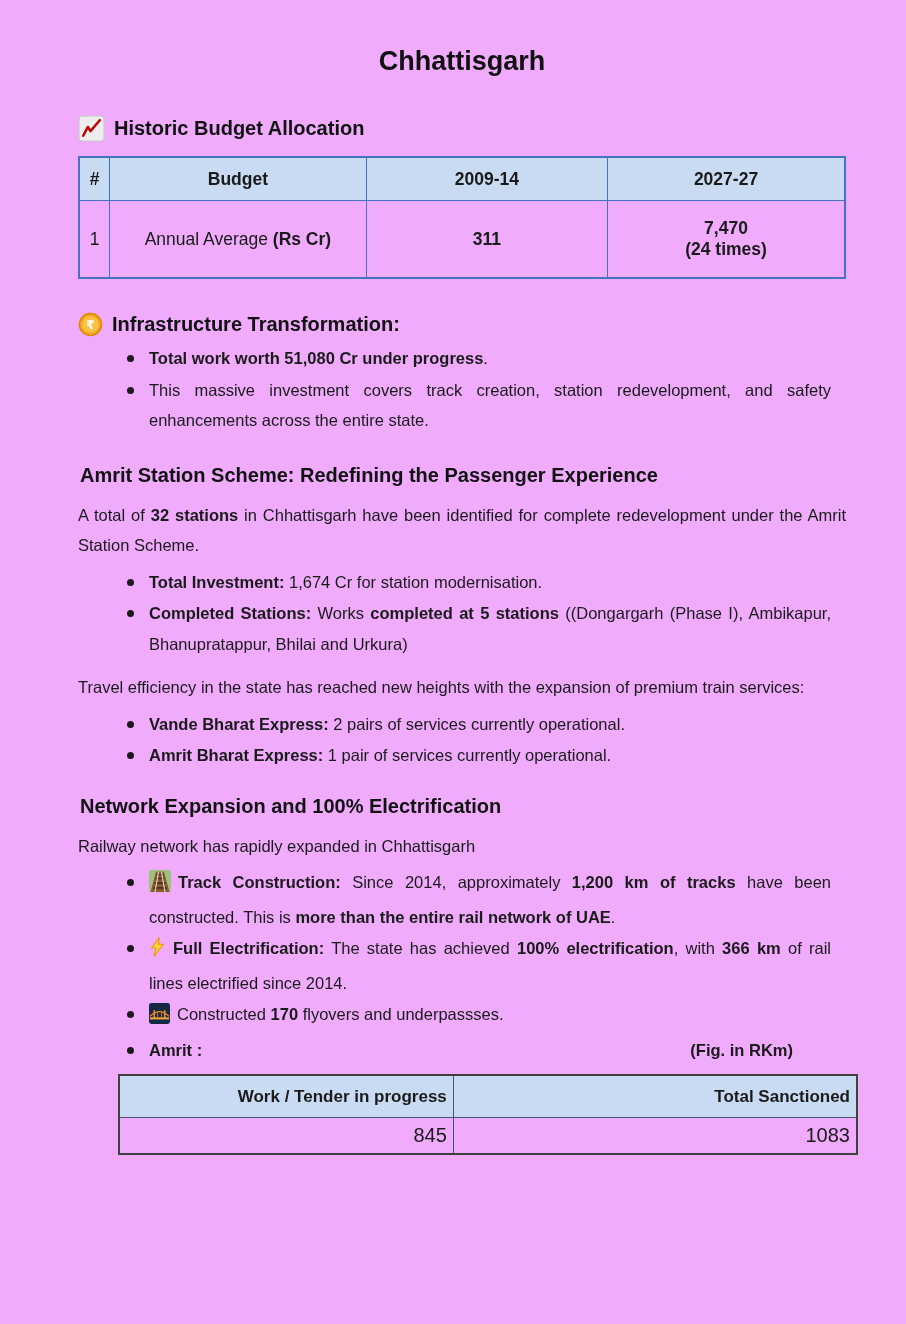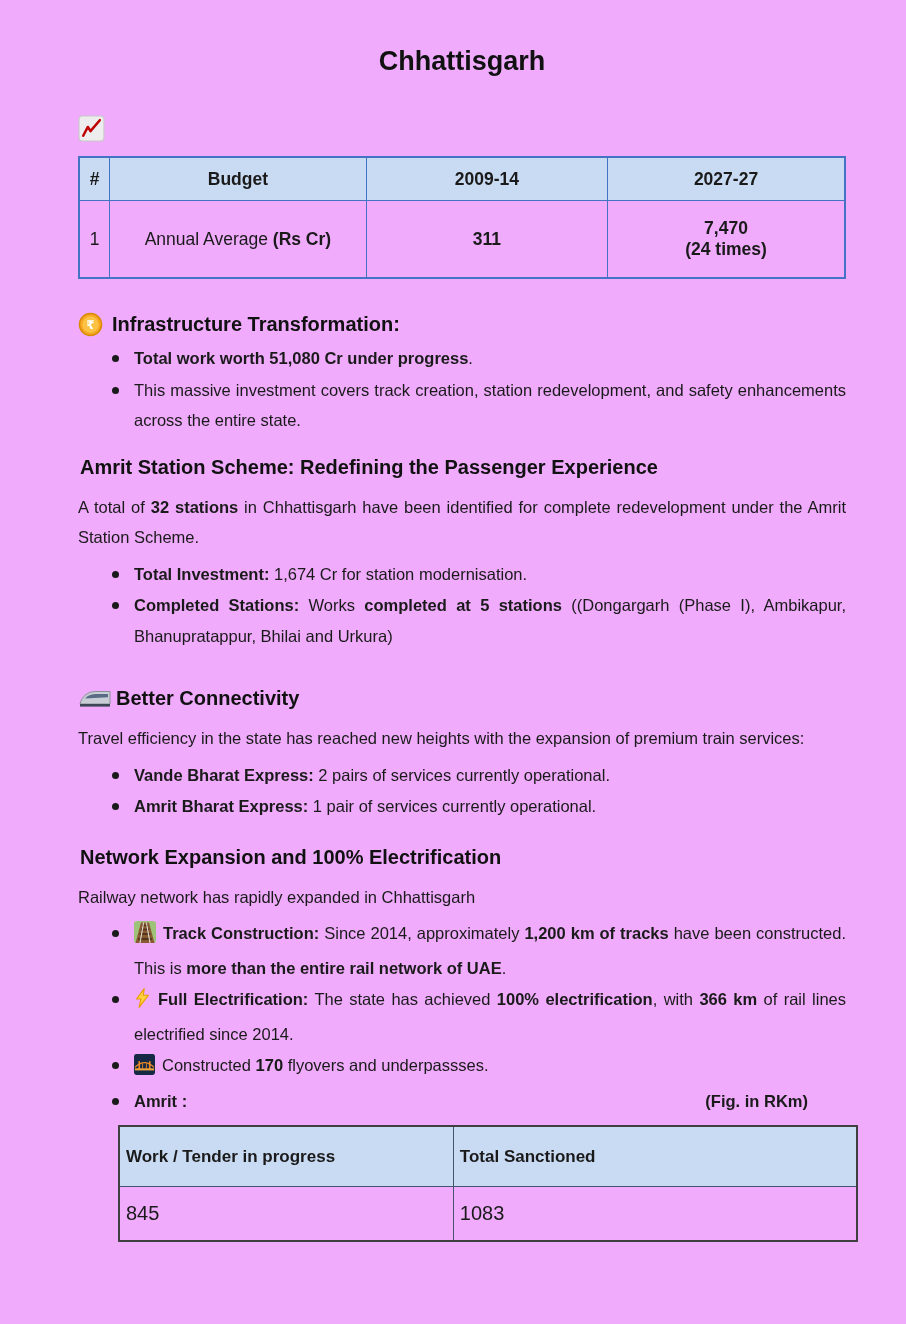--- a/index.html
+++ b/index.html
@@ -39,38 +39,38 @@
   .col-budget{width:33.5%;}
   .col-y1{width:31.5%;}
   .col-y2{width:31%;}
   .bold{font-weight:700;}
   
   .para{
     margin:13px 0 0 0;font-size:16.5px;line-height:1.85;
     text-align:justify;
   }
   .bullets{margin-top:6px;}
-  .bullet{display:flex;margin:1px 0;}
+  .bullet{display:flex;margin:1px 15px;}
   .bullet .dot{
     flex:none;width:7px;height:7px;border-radius:50%;
     background:#1a1a1a;margin:12px 15px 0 34px;
   }
   .btext{
     flex:1;font-size:16.5px;line-height:1.85;text-align:justify;
   }
   .btext.spread{display:flex;justify-content:space-between;text-align:left;}
   .inline-icon{display:inline-block;vertical-align:-4px;margin-right:7px;}
   
   .kavach-table{
     width:740px;margin:9px 0 0 40px;border-collapse:collapse;
     border:2px solid #3f3f3f;
   }
   .kavach-table th,.kavach-table td{
-    border:1.6px solid #44546a;text-align:left;vertical-align:middle;
-    padding:11px 6px;
+    border:1.6px solid #44546a;text-align:right;vertical-align:middle;
+    padding:2px 6px;
   }
   .kavach-table th{background:#c9daf3;font-weight:700;font-size:17px;height:37px;}
   .kavach-table td{font-size:20px;height:31px;}
   .kcol1{width:45.3%;}
   .kcol2{width:54.7%;}
   .note-right{margin-right:38px;}
 </style>
 </head>
 <body>
 
@@ -79,20 +79,21 @@
 
     <h1 class="doc-title">Chhattisgarh</h1>
 
     <div class="section-heading">
       <span class="icon">
         <svg width="27" height="27" viewBox="0 0 26 26">
           <rect x="1" y="1" width="24" height="24" rx="3" fill="#ededed" stroke="#c7c7c7"></rect>
           <path d="M5 20 L9.5 11.5 L12 15.5 L21 5" fill="none" stroke="#c00000" stroke-width="2.4" stroke-linecap="round" stroke-linejoin="round"></path>
         </svg>
       </span>
+      <span>Historic Budget Allocation</span>
     </div>
 
     <table class="budget-table">
       <thead>
         <tr>
           <th class="col-num">#</th>
           <th class="col-budget">Budget</th>
           <th class="col-y1">2009-14</th>
           <th class="col-y2">2027-27</th>
         </tr>
@@ -125,47 +126,37 @@
       <div class="bullet">
         <span class="dot"></span>
         <div class="btext"><span class="bold">Total work worth 51,080 Cr under progress</span><span>.</span></div>
       </div>
       <div class="bullet">
         <span class="dot"></span>
         <div class="btext">This massive investment covers track creation, station redevelopment, and safety enhancements across the entire state.</div>
       </div>
     </div>
 
-    <div class="section-heading plain" style="margin-top:20px;">
+    <div class="section-heading plain" style="margin-top:28px;">
       <span>Amrit Station Scheme: Redefining the Passenger Experience</span>
     </div>
 
     <p class="para"><span>A total of </span><span class="bold">32 stations</span><span> in Chhattisgarh have been identified for complete redevelopment under the Amrit Station Scheme.</span></p>
 
     <div class="bullets">
       <div class="bullet">
         <span class="dot"></span>
         <div class="btext"><span class="bold">Total Investment:</span><span> 1,674 Cr for station modernisation.</span></div>
       </div>
       <div class="bullet">
         <span class="dot"></span>
         <div class="btext"><span class="bold">Completed Stations:</span><span> Works </span><span class="bold">completed at 5 stations</span><span> ((Dongargarh (Phase I), Ambikapur, Bhanupratappur, Bhilai and Urkura)</span></div>
       </div>
     </div>
 
-    <div class="section-heading" style="margin-top:36px;gap:4px;">
-      <span class="icon">
-        <svg width="34" height="22" viewBox="0 0 34 22">
-          <path d="M2 16 C4 8 10 3.5 18 3.5 L32 3.5 L32 16 Z" fill="#c9cdd5" stroke="#8a8f99" stroke-width="1"></path>
-          <path d="M7 10.5 C10 7 14 6 18 6 L30 6 L30 9.2 L7 10.5 Z" fill="#5a6b85"></path>
-          <rect x="2" y="16" width="30" height="2.6" fill="#3d4654"></rect>
-        </svg>
-      </span>
-      <span>Better Connectivity</span>
-    </div>
 
     <p class="para">Travel efficiency in the state has reached new heights with the expansion of premium train services:</p>
 
     <div class="bullets">
       <div class="bullet">
         <span class="dot"></span>
         <div class="btext"><span class="bold">Vande Bharat Express:</span><span> 2 pairs of services currently operational.</span></div>
       </div>
       <div class="bullet">
         <span class="dot"></span>

